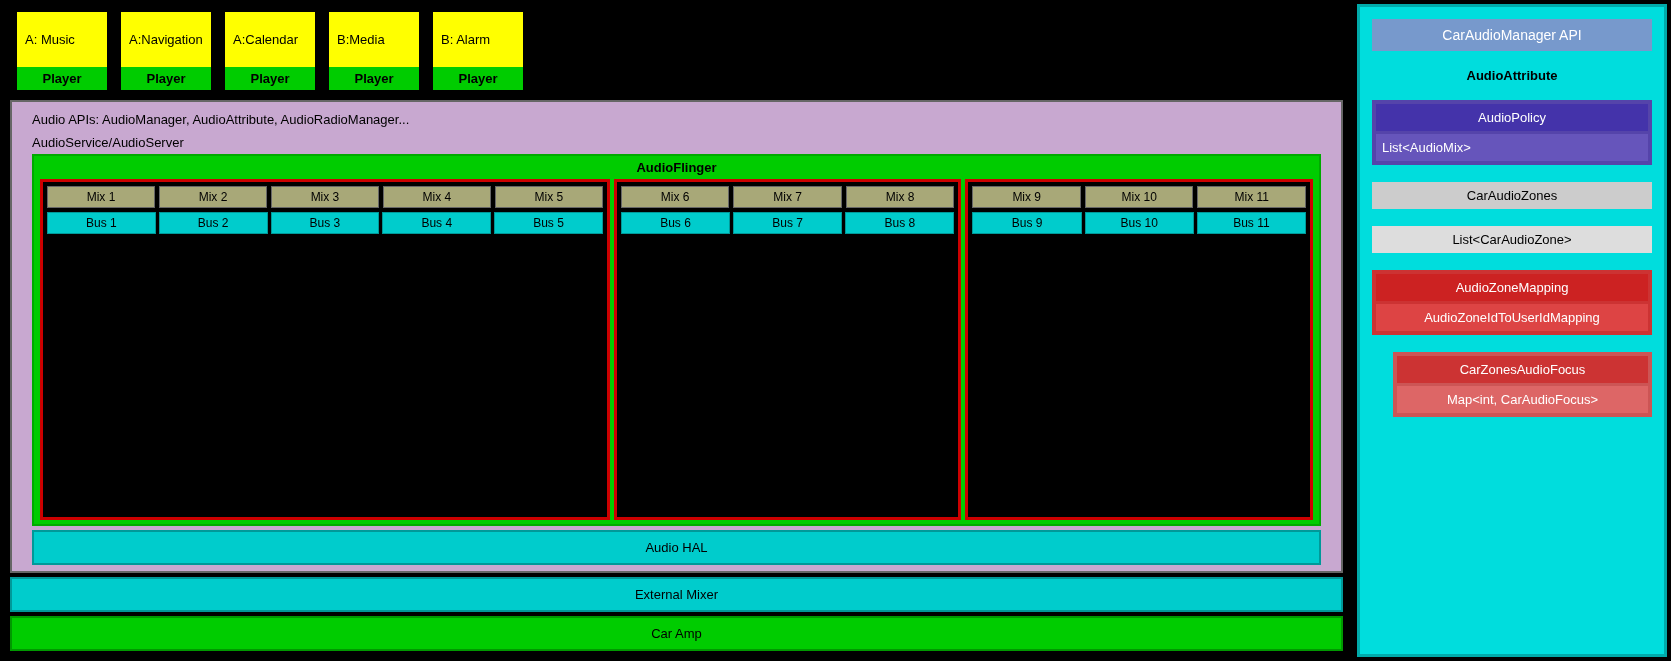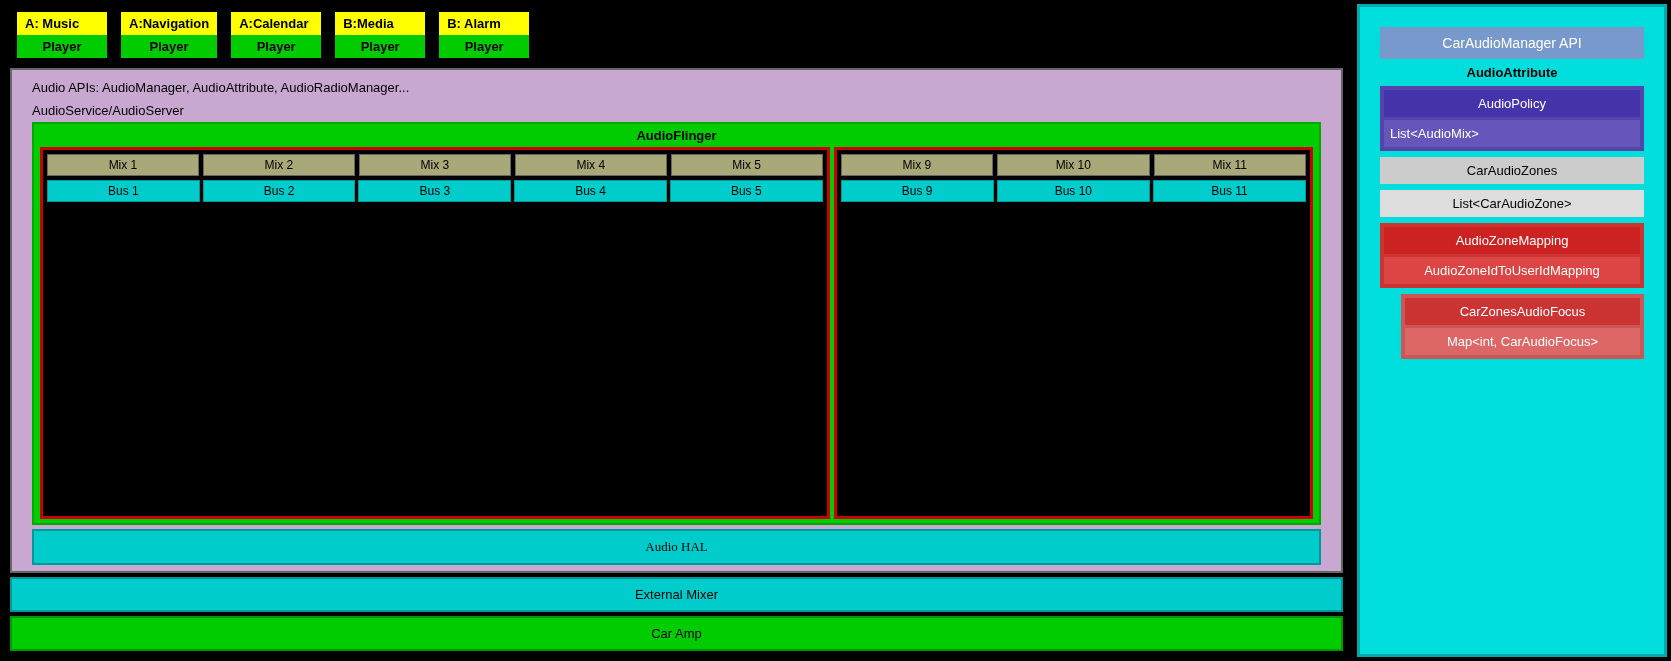--- a/index.html
+++ b/index.html
@@ -32,22 +32,22 @@
     }
 
     .app-box {
       display: flex;
       flex-direction: column;
       border: 2px solid #000;
     }
 
     .app-box-label {
       background: yellow;
-      padding: 4px 8px;
-      font-weight: bold;
+      padding: 20px 8px;
+      font-weight: normal;
       min-width: 90px;
       text-align: left;
     }
 
     .app-box-player {
       background: #00cc00;
       padding: 4px 8px;
       text-align: center;
       font-weight: bold;
     }
@@ -153,21 +153,20 @@
 
     
     .audio-hal {
       background: #00cccc;
       border: 2px solid #009999;
       padding: 8px;
       text-align: center;
       font-size: 13px;
       margin-top: 4px;
       position: relative;
-      font-family: Liberation Serif, serif;
     }
 
     .external-mixer {
       background: #00cccc;
       border: 2px solid #009999;
       padding: 8px;
       text-align: center;
       font-size: 13px;
       margin-top: 4px;
     }
@@ -181,22 +180,22 @@
       margin-top: 4px;
     }
 
     
     .right-panel {
       width: 310px;
       background: #00dddd;
       border: 3px solid #00aaaa;
       display: flex;
       flex-direction: column;
-      padding: 20px;
-      gap: 6px;
+      padding: 12px;
+      gap: 17px;
       margin: 4px;
     }
 
     .rp-car-audio-manager {
       background: #7799cc;
       padding: 8px;
       text-align: center;
       font-size: 14px;
       color: #fff;
     }
@@ -344,20 +343,32 @@
           </div>
           <div class="bus-row">
             <div class="bus-item">Bus 1</div>
             <div class="bus-item">Bus 2</div>
             <div class="bus-item">Bus 3</div>
             <div class="bus-item">Bus 4</div>
             <div class="bus-item">Bus 5</div>
           </div>
         </div>
 
+        <div class="zone-box zone-b">
+          <div class="mix-row">
+            <div class="mix-item">Mix 6</div>
+            <div class="mix-item">Mix 7</div>
+            <div class="mix-item">Mix 8</div>
+          </div>
+          <div class="bus-row">
+            <div class="bus-item">Bus 6</div>
+            <div class="bus-item">Bus 7</div>
+            <div class="bus-item">Bus 8</div>
+          </div>
+        </div>
 
         <div class="zone-box zone-c">
           <div class="mix-row">
             <div class="mix-item">Mix 9</div>
             <div class="mix-item">Mix 10</div>
             <div class="mix-item">Mix 11</div>
           </div>
           <div class="bus-row">
             <div class="bus-item">Bus 9</div>
             <div class="bus-item">Bus 10</div>

